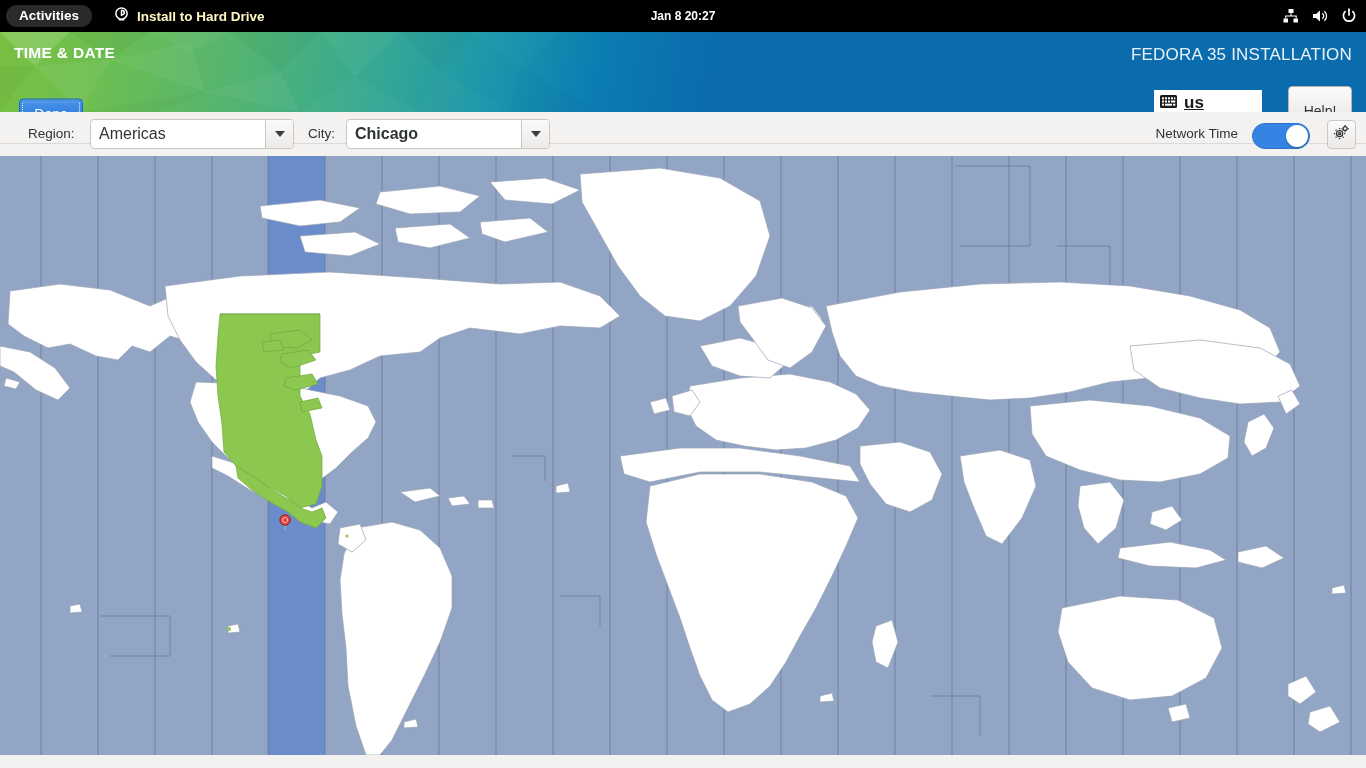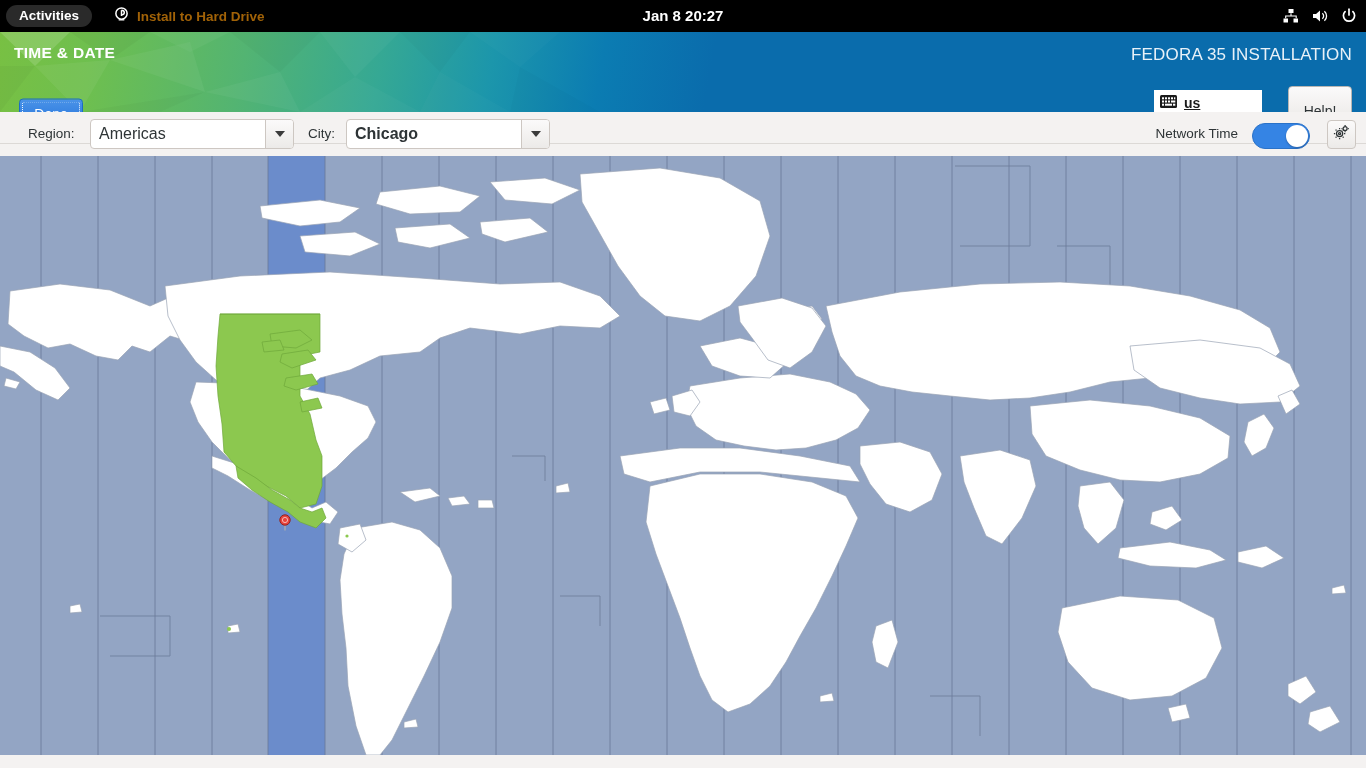--- a/index.html
+++ b/index.html
@@ -27,26 +27,26 @@
     border-radius: 14px;
     background: #2a2a2a;
     color: #ffffff;
     font-size: 13.5px; font-weight: bold;
     line-height: 1;
   }
   #app-entry {
     display: flex; align-items: center; gap: 8px;
     margin-left: 22px;
   }
-  #app-entry .lbl { font-size: 13.5px; font-weight: bold; color: #a16207; }
+  #app-entry .lbl { font-size: 13.5px; font-weight: bold; color: #fef9c3; }
   #clock {
     position: absolute; left: 0; right: 0; top: 0;
     height: 32px; line-height: 32px;
     text-align: center;
-    font-size: 15px; font-weight: bold;
+    font-size: 12px; font-weight: bold;
     color: #ffffff;
     pointer-events: none;
   }
   #clock span { pointer-events: auto; }
   #tray {
     position: absolute; right: 8px; top: 0; height: 32px;
     display: flex; align-items: center; gap: 11px;
   }
   #tray .tray-ico { width: 18px; height: 18px; display: block; }
 
@@ -93,21 +93,21 @@
     color: #e8f1f8; font-size: 17px; letter-spacing: .2px; margin-left: 21px;
   }
   #kb-indicator {
     position: absolute; right: 104px; top: 71px;
     transform: translateY(-50%);
     width: 108px; height: 26px;
     background: #ffffff;
     display: flex; align-items: center; gap: 7px;
     padding-left: 6px;
   }
-  #kb-indicator .kb-label { font-size: 14px; font-weight: bold; color: #1b1b1b; text-decoration: underline; }
+  #kb-indicator .kb-label { font-size: 17px; font-weight: bold; color: #1b1b1b; text-decoration: underline; }
   #help-btn {
     position: absolute; right: 14px; top: 71px;
     transform: translateY(-50%);
     width: 64px; height: 34px;
     border: 1px solid #b9b6b3;
     border-radius: 4px;
     background: linear-gradient(180deg,#fbfafa 0%,#edebe9 100%);
     color: #2e3436; font-size: 14px;
     display: flex; align-items: flex-end; justify-content: center;
   }

